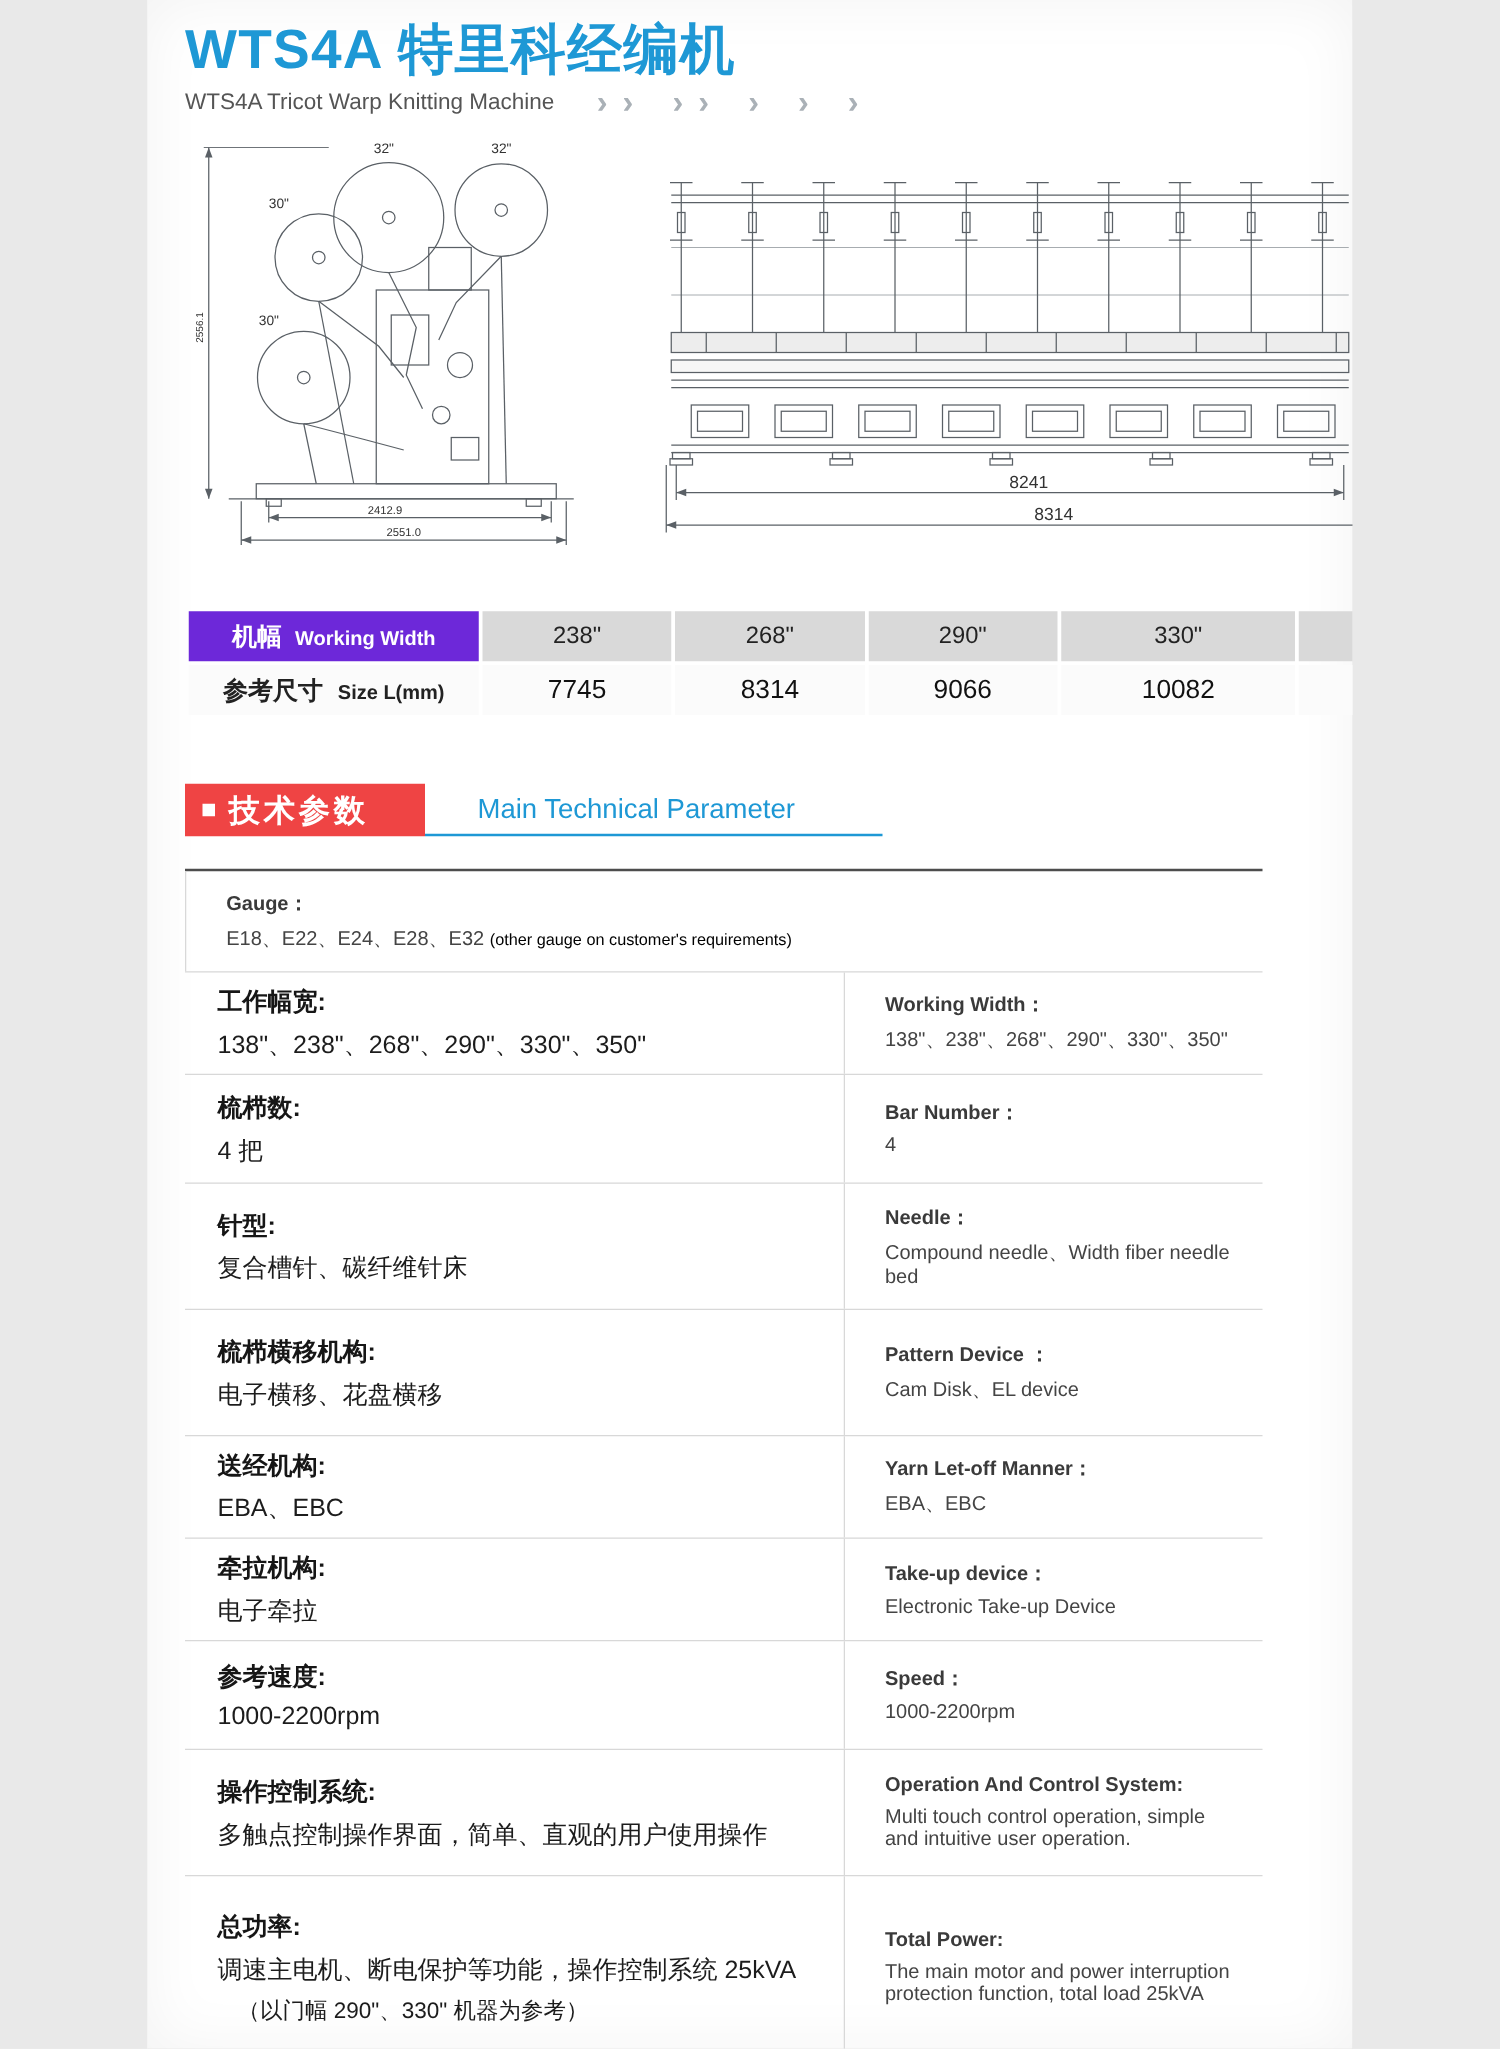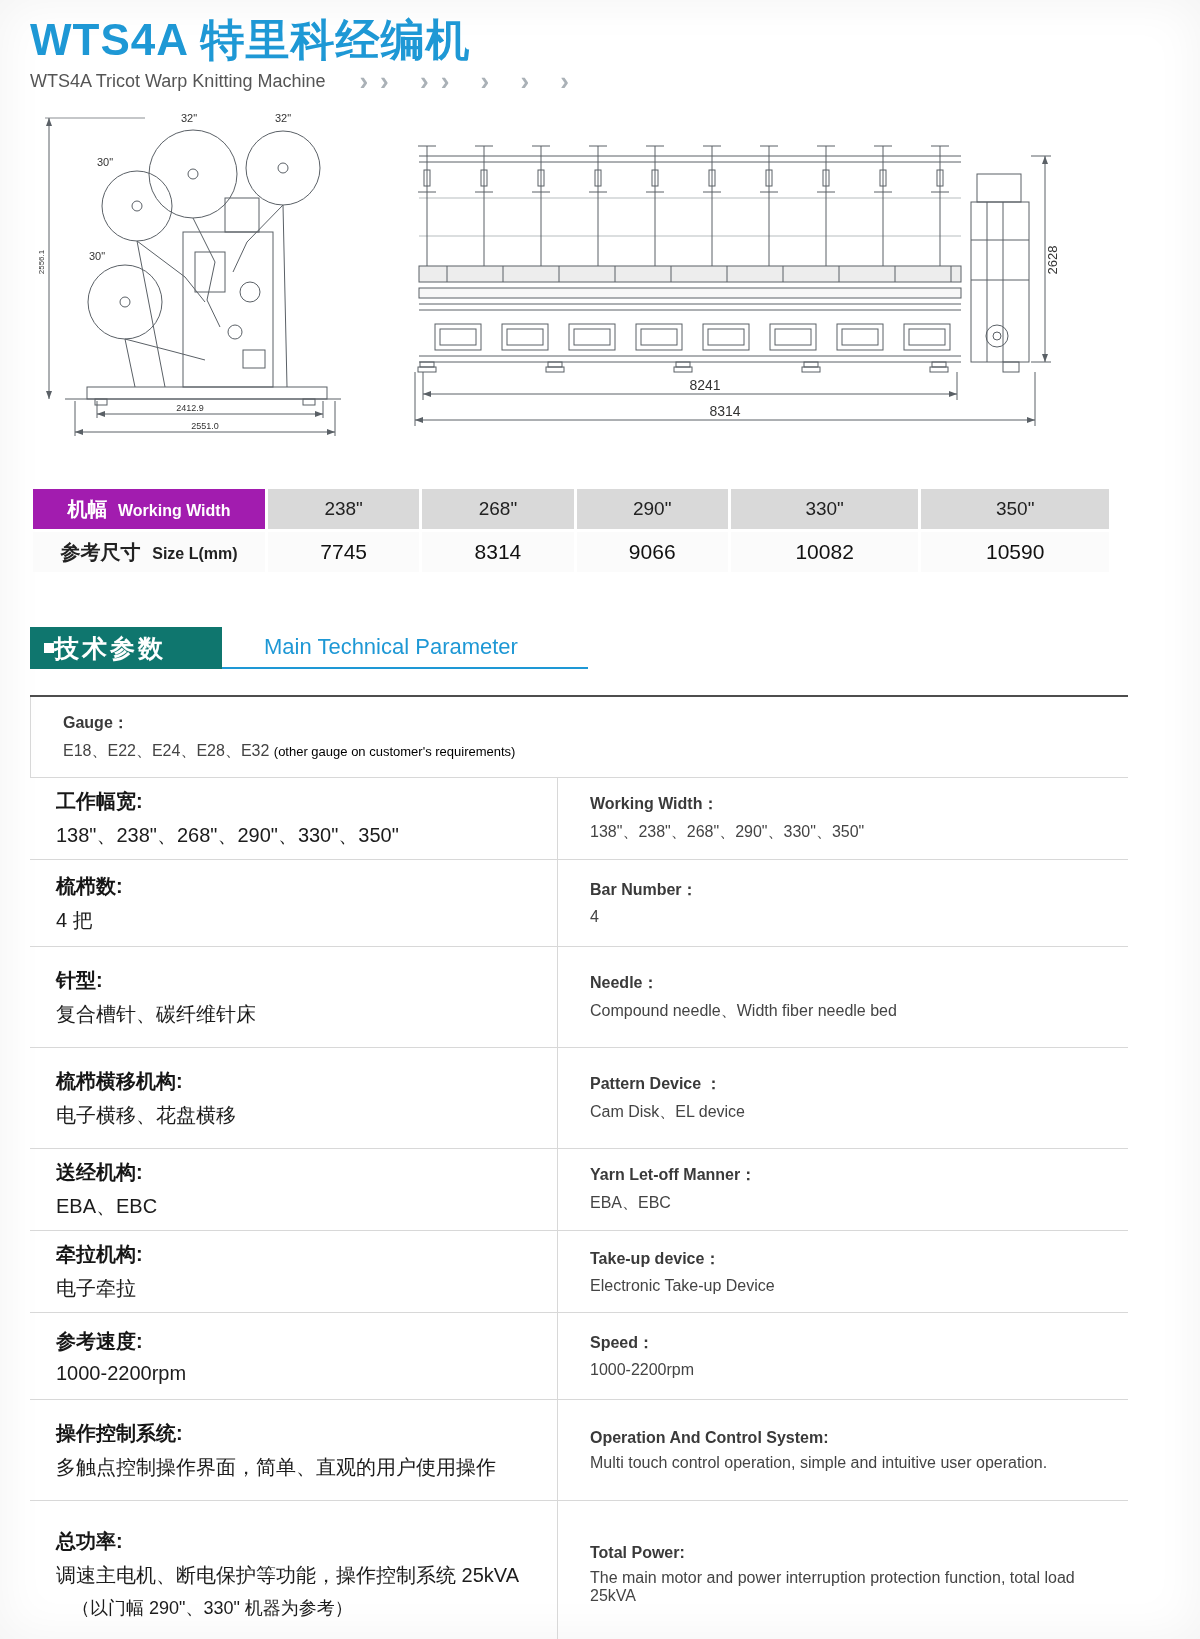--- a/index.html
+++ b/index.html
@@ -1,45 +1,45 @@
 <!DOCTYPE html>
 <html><head>
 <meta charset="utf-8">
 <style>
   html,body{margin:0;padding:0;background:#e9e9e9;}
   .page{
-    position:relative;width:1200px;height:1639px;margin:0 auto;
+    position:relative;width:964px;height:1639px;margin:0 auto;
     background:#fff;overflow:hidden;
     font-family:"Liberation Sans","DejaVu Sans",sans-serif;
     box-shadow:inset 0 0 50px rgba(0,0,0,0.05);
   }
   
   .header{padding:16px 0 0 30px;}
   .title{margin:0;font-size:44px;font-weight:bold;color:#1e98d5;letter-spacing:1px;line-height:1.1;}
   .subrow{display:flex;align-items:center;gap:34px;margin-top:4px;}
   .subtitle{font-size:18px;color:#555;}
   .chevrons{font-size:26px;color:#aab1b7;letter-spacing:12px;font-weight:bold;line-height:1;}
   
   .drawings{position:relative;height:368px;margin-top:8px;}
   .side-view{position:absolute;left:35px;top:0;}
   .front-view{position:absolute;left:405px;top:38px;}
   svg text{font-family:"Liberation Sans","DejaVu Sans",sans-serif;}
   
   .wtable{width:1082px;margin:16px 0 0 30px;border-collapse:separate;border-spacing:3px;}
   .wtable td{text-align:center;height:38px;vertical-align:middle;}
   .wtable td.lead{width:230px;}
-  .row1 td.lead{background:#a21caf;color:#fff;}
+  .row1 td.lead{background:#6d28d9;color:#fff;}
   .row1 td.val{background:#d9d9d9;color:#222;font-size:19px;}
   .row2 td{background:#fbfbfb;color:#111;font-size:21px;}
   .lead .cn{font-size:20px;font-weight:bold;margin-right:6px;}
   .lead .en{font-size:16px;font-weight:bold;}
   .row2 td.lead{color:#222;}
   
   .sec{display:flex;align-items:flex-end;margin:52px 0 0 30px;}
-  .sec-box{background:#0f766e;color:#fff;width:178px;height:42px;display:flex;align-items:center;padding-left:14px;flex:none;text-align:right;}
+  .sec-box{background:#ef4444;color:#fff;width:178px;height:42px;display:flex;align-items:center;gap:11px;padding-left:14px;flex:none;text-align:right;}
   .sec-bullet{width:10px;height:10px;background:#fff;flex:none;}
   .sec-cn{font-size:25px;font-weight:bold;letter-spacing:3px;}
   .sec-en-wrap{border-bottom:2px solid #1e98d5;padding:0 70px 7px 42px;}
   .sec-en{font-size:22px;color:#1e98d5;}
   
   .specs{margin:26px 72px 0 30px;border-top:2px solid #4d4d4d;border-bottom:3px solid #4d4d4d;}
   .spec-row{display:grid;grid-template-columns:527px 1fr;}
   .spec-row + .spec-row{border-top:1px solid #d8d8d8;}
   .cell{display:flex;flex-direction:column;justify-content:center;gap:7px;padding:10px 18px 10px 26px;}
   .cell.en{border-left:1px solid #d8d8d8;padding-left:32px;}

